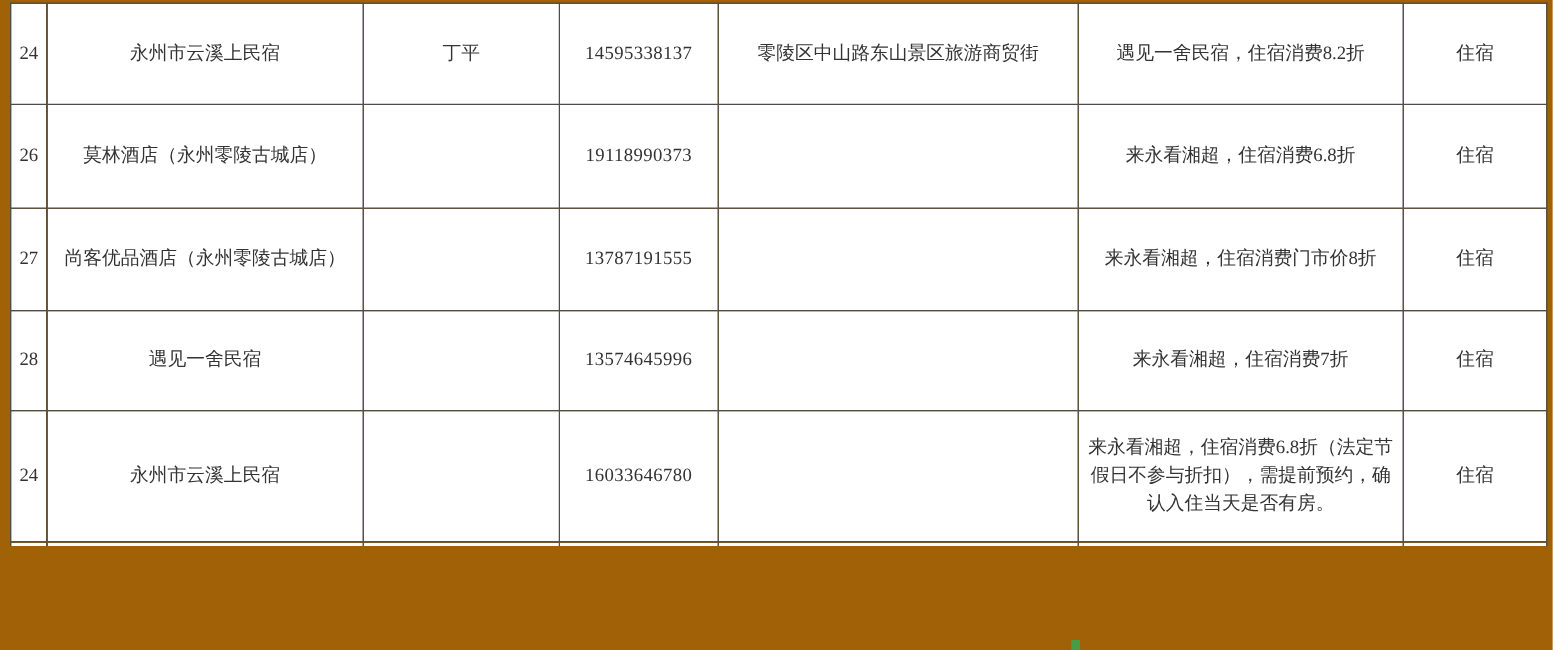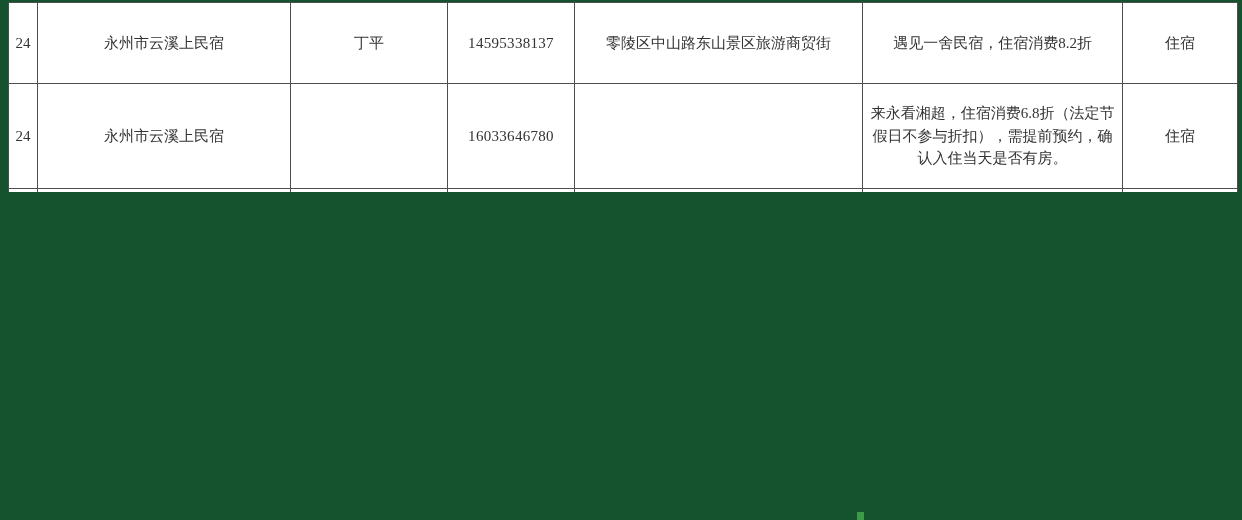--- a/index.html
+++ b/index.html
@@ -1,19 +1,19 @@
 <!DOCTYPE html>
 <html><head>
 <meta charset="utf-8">
 <style>
   html,body{margin:0;padding:0;}
   .screen{
     position:relative;
     width:1242px;height:520px;
-    background:#14532d;
+    background:#a16207;
     overflow:hidden;
     font-family:"Liberation Serif","DejaVu Serif",serif;
     color:#333333;
   }
   table.grid{
     position:absolute;left:8px;top:2px;
     width:1229px;
     border-collapse:collapse;
     table-layout:fixed;
   }
@@ -56,20 +56,47 @@
     <tbody>
       <tr style="height:81px">
         <td class="idx">24</td>
         <td>永州市云溪上民宿</td>
         <td>丁平</td>
         <td class="phone">14595338137</td>
         <td>零陵区中山路东山景区旅游商贸街</td>
         <td>遇见一舍民宿，住宿消费8.2折</td>
         <td>住宿</td>
       </tr>
+      <tr style="height:83px">
+        <td class="idx">26</td>
+        <td>莫林酒店（永州零陵古城店）</td>
+        <td></td>
+        <td class="phone">19118990373</td>
+        <td></td>
+        <td>来永看湘超，住宿消费6.8折</td>
+        <td>住宿</td>
+      </tr>
+      <tr style="height:82px">
+        <td class="idx">27</td>
+        <td>尚客优品酒店（永州零陵古城店）</td>
+        <td></td>
+        <td class="phone">13787191555</td>
+        <td></td>
+        <td>来永看湘超，住宿消费门市价8折</td>
+        <td>住宿</td>
+      </tr>
+      <tr style="height:80px">
+        <td class="idx">28</td>
+        <td>遇见一舍民宿</td>
+        <td></td>
+        <td class="phone">13574645996</td>
+        <td></td>
+        <td>来永看湘超，住宿消费7折</td>
+        <td>住宿</td>
+      </tr>
       <tr style="height:105px">
         <td class="idx">24</td>
         <td>永州市云溪上民宿</td>
         <td></td>
         <td class="phone">16033646780</td>
         <td></td>
         <td>来永看湘超，住宿消费6.8折（法定节假日不参与折扣），需提前预约，确认入住当天是否有房。</td>
         <td>住宿</td>
       </tr>
       <tr class="partial">

